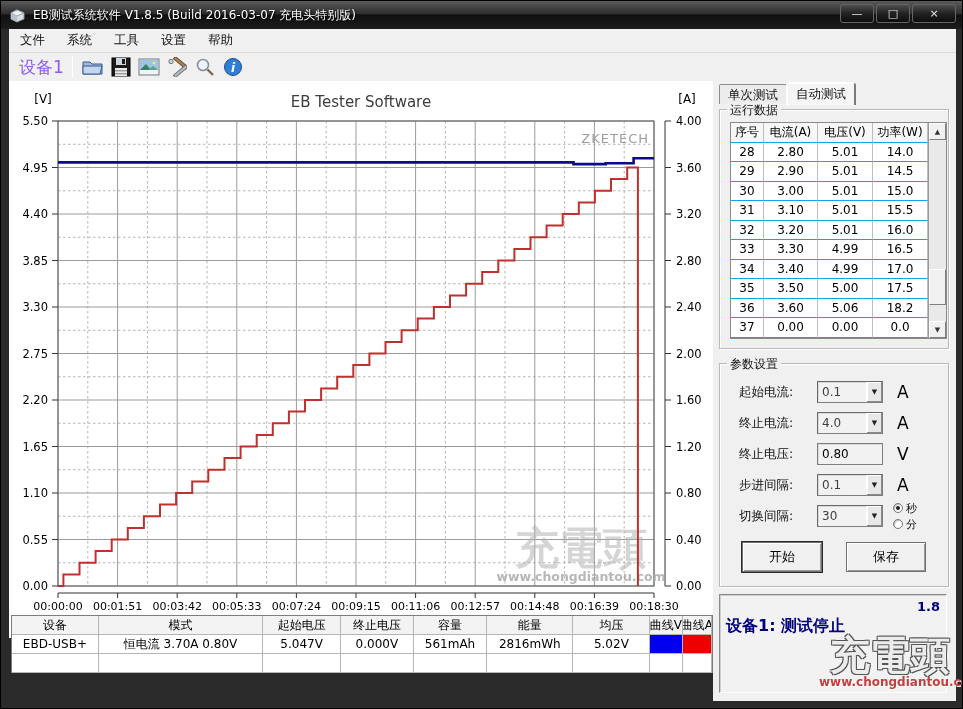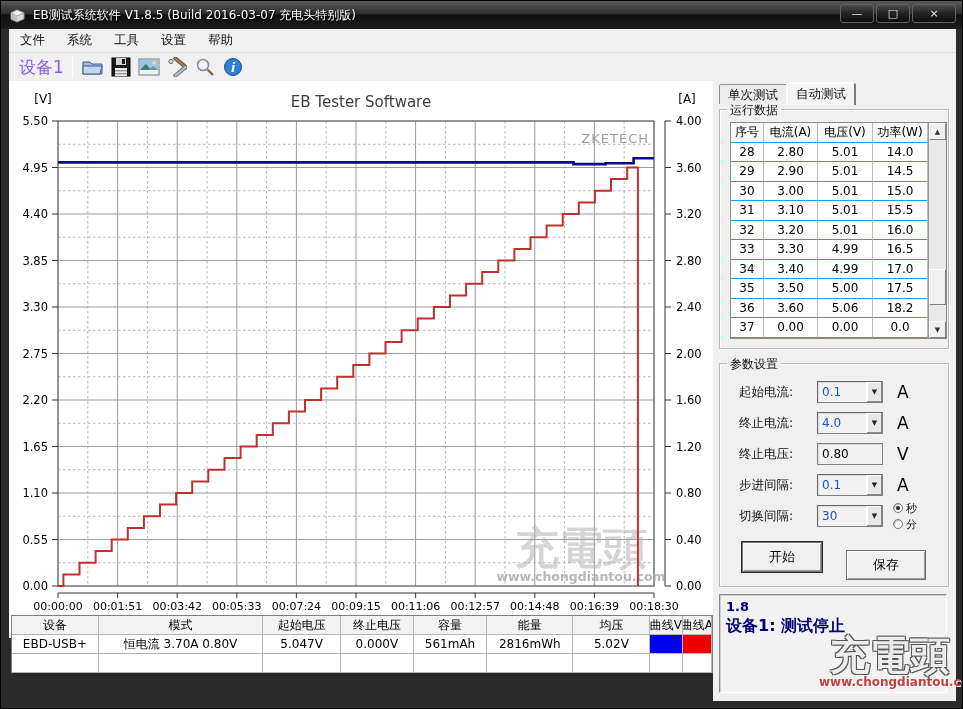--- a/index.html
+++ b/index.html
@@ -48,42 +48,42 @@
     border:1px solid #fff;border-right-color:#808080;border-bottom-color:#808080;
     font-size:7px;color:#333;display:flex;align-items:center;justify-content:center;}
   .scr-thumb{position:absolute;left:0;width:17px;background:#f0f0f0;
     border:1px solid #fff;border-right-color:#808080;border-bottom-color:#808080;}
   
   .param-row{position:absolute;left:12px;display:flex;align-items:center;height:24px;margin-left:7px;}
   .param-label{width:78px;font-size:12.5px;color:#111;}
   .combo{display:flex;width:66px;height:22px;border:1px solid #7f7f7f;
     border-top-color:#6a6a6a;border-left-color:#6a6a6a;background:#f2f2f2;
     box-shadow:inset 1px 1px 0 #d9d9d9;}
-  .combo .val{flex:1;font-size:12px;color:#1d4ed8;padding:3px 0 0 4px;}
+  .combo .val{flex:1;font-size:12px;color:#404040;padding:3px 0 0 4px;}
   .combo .arrow{width:16px;background:#e8e8e8;border-left:1px solid #fff;
     box-shadow:inset -1px -1px 0 #8a8a8a,inset 1px 1px 0 #fff;
     font-size:7px;color:#222;display:flex;align-items:center;justify-content:center;}
   .editbox{width:66px;height:22px;border:1px solid #7f7f7f;background:#f2f2f2;
     box-shadow:inset 1px 1px 0 #d9d9d9;font-size:12px;color:#000;padding:3px 0 0 4px;}
   .unit{font-size:17px;color:#000;margin-left:14px;}
   .radio-col{margin-left:10px;display:flex;flex-direction:column;gap:1px;}
   .radio{display:flex;align-items:center;font-size:11px;color:#111;gap:3px;}
   .radio .dot{width:10px;height:10px;border-radius:50%;border:1px solid #777;
     background:#fff;box-shadow:inset 1px 1px 1px #bbb;position:relative;}
   .radio .dot.sel::after{content:"";position:absolute;left:2px;top:2px;width:4px;height:4px;
     border-radius:50%;background:#222;}
   .pbutton{position:absolute;width:80px;height:30px;background:#f0f0f0;border:1px solid #6f6f6f;
     box-shadow:inset 1px 1px 0 #fff,inset -1px -1px 0 #9a9a9a;
     font-size:13px;color:#000;display:flex;align-items:center;justify-content:center;}
   .pbutton.default{outline:1px solid #2b2b2b;}
   
   .status-box{position:absolute;left:6px;top:513px;width:228px;height:99px;background:#f2f2f2;
     border:1px solid #8a8a8a;border-bottom-color:#fff;border-right-color:#fff;
     box-shadow:inset 1px 1px 0 #cfcfcf;padding:4px 6px;color:#00007f;}
-  .status-line1{font-size:13px;font-weight:bold;}
+  .status-line1{font-size:13px;font-weight:bold;text-align:right;}
   .status-line2{font-size:16px;font-weight:bold;margin-top:2px;}
   
   .bottom-table{position:absolute;left:2px;top:586px;width:702px;height:58px;background:#fff;
     border:1px solid #7d7d7d;}
   .bt-row{display:grid;grid-template-columns:12.4% 23.5% 11.1% 10.4% 10.5% 12.3% 11% 4.6% 4.2%;height:19px;}
   .bt-cell{border-right:1px solid #b5b5b5;border-bottom:1px solid #b5b5b5;font-size:12px;color:#000;
     display:flex;align-items:center;justify-content:center;white-space:nowrap;overflow:hidden;background:#fff;}
   .bt-head{background:#f3f3f3;}
   .swatch{width:100%;height:100%;}
   
@@ -401,21 +401,21 @@
                   <span>秒</span>
                 </div>
                 <div class="radio">
                   <span class="dot"></span>
                   <span>分</span>
                 </div>
               </div>
             </div>
           </div>
         <div class="pbutton default" style="left:22px;top:178px;" id="btn-start">开始</div>
-        <div class="pbutton" style="left:126px;top:186px;" id="btn-save">保存</div>
+        <div class="pbutton" style="left:126px;top:178px;" id="btn-save">保存</div>
       </div>
 
       <div class="status-box">
         <div class="status-line1">1.8</div>
         <div class="status-line2">设备1: 测试停止</div>
       </div>
     </div>
 
     <div class="bottom-table" id="bottom-table">
         <div class="bt-row">

